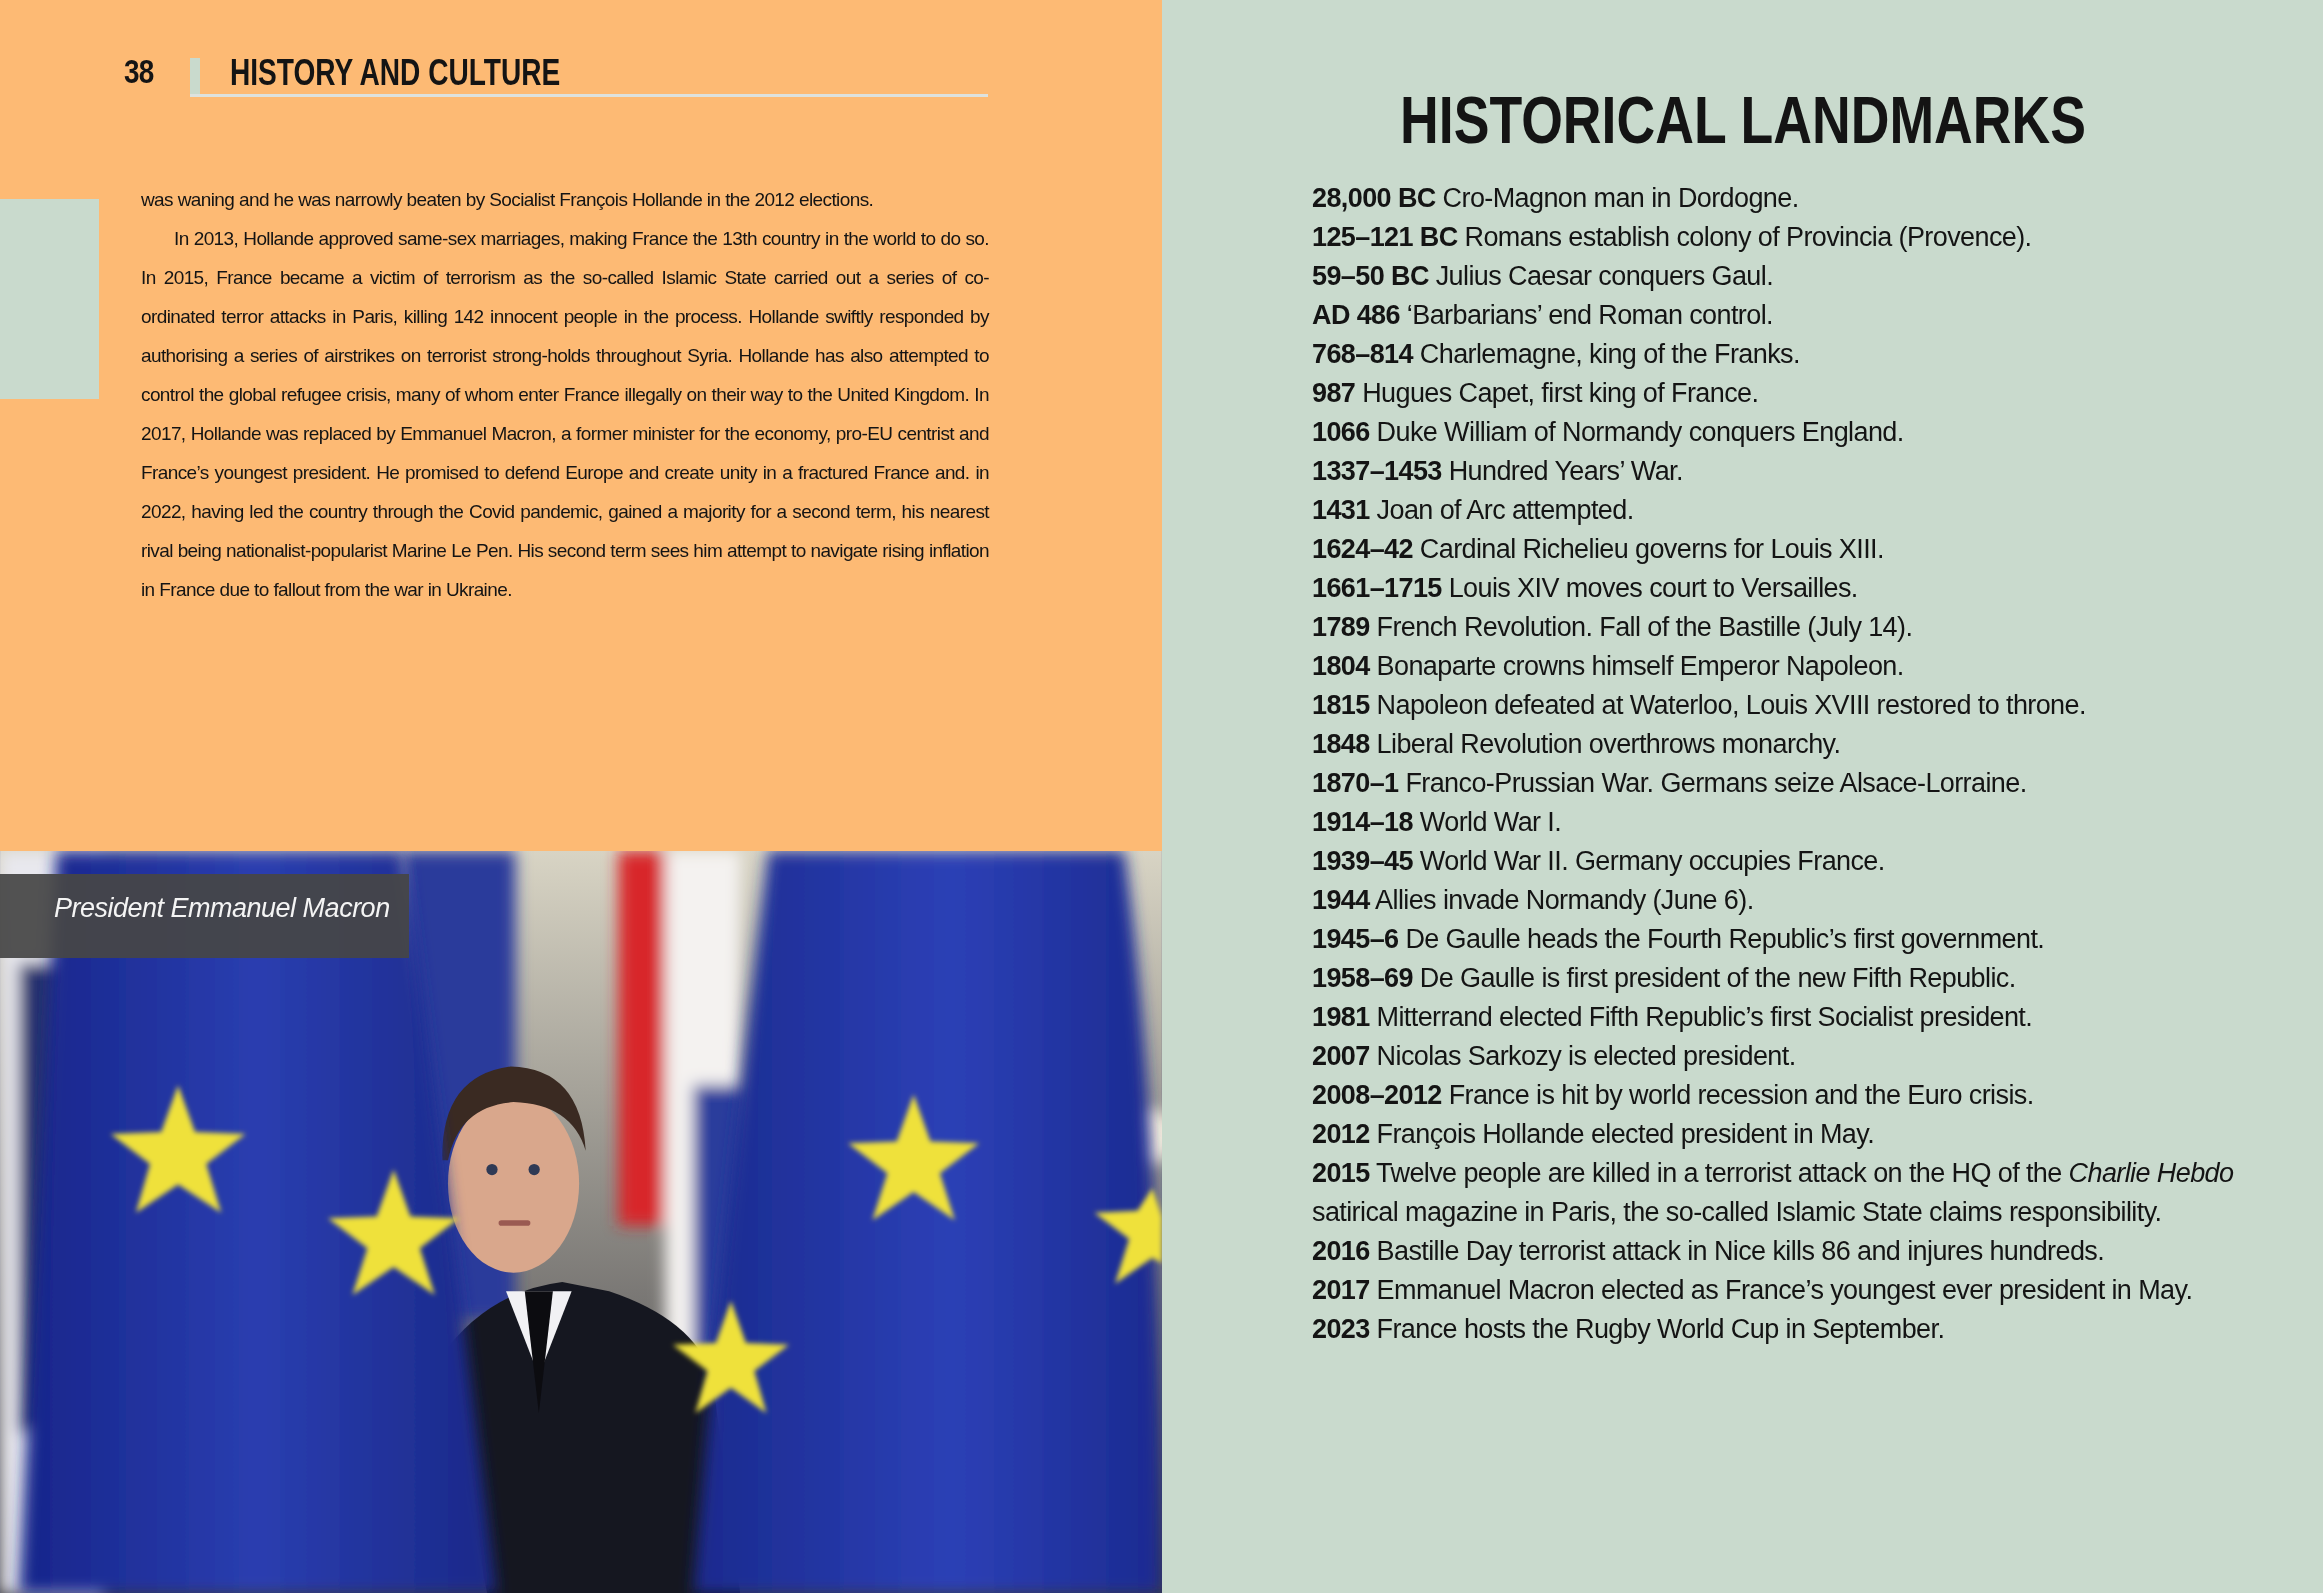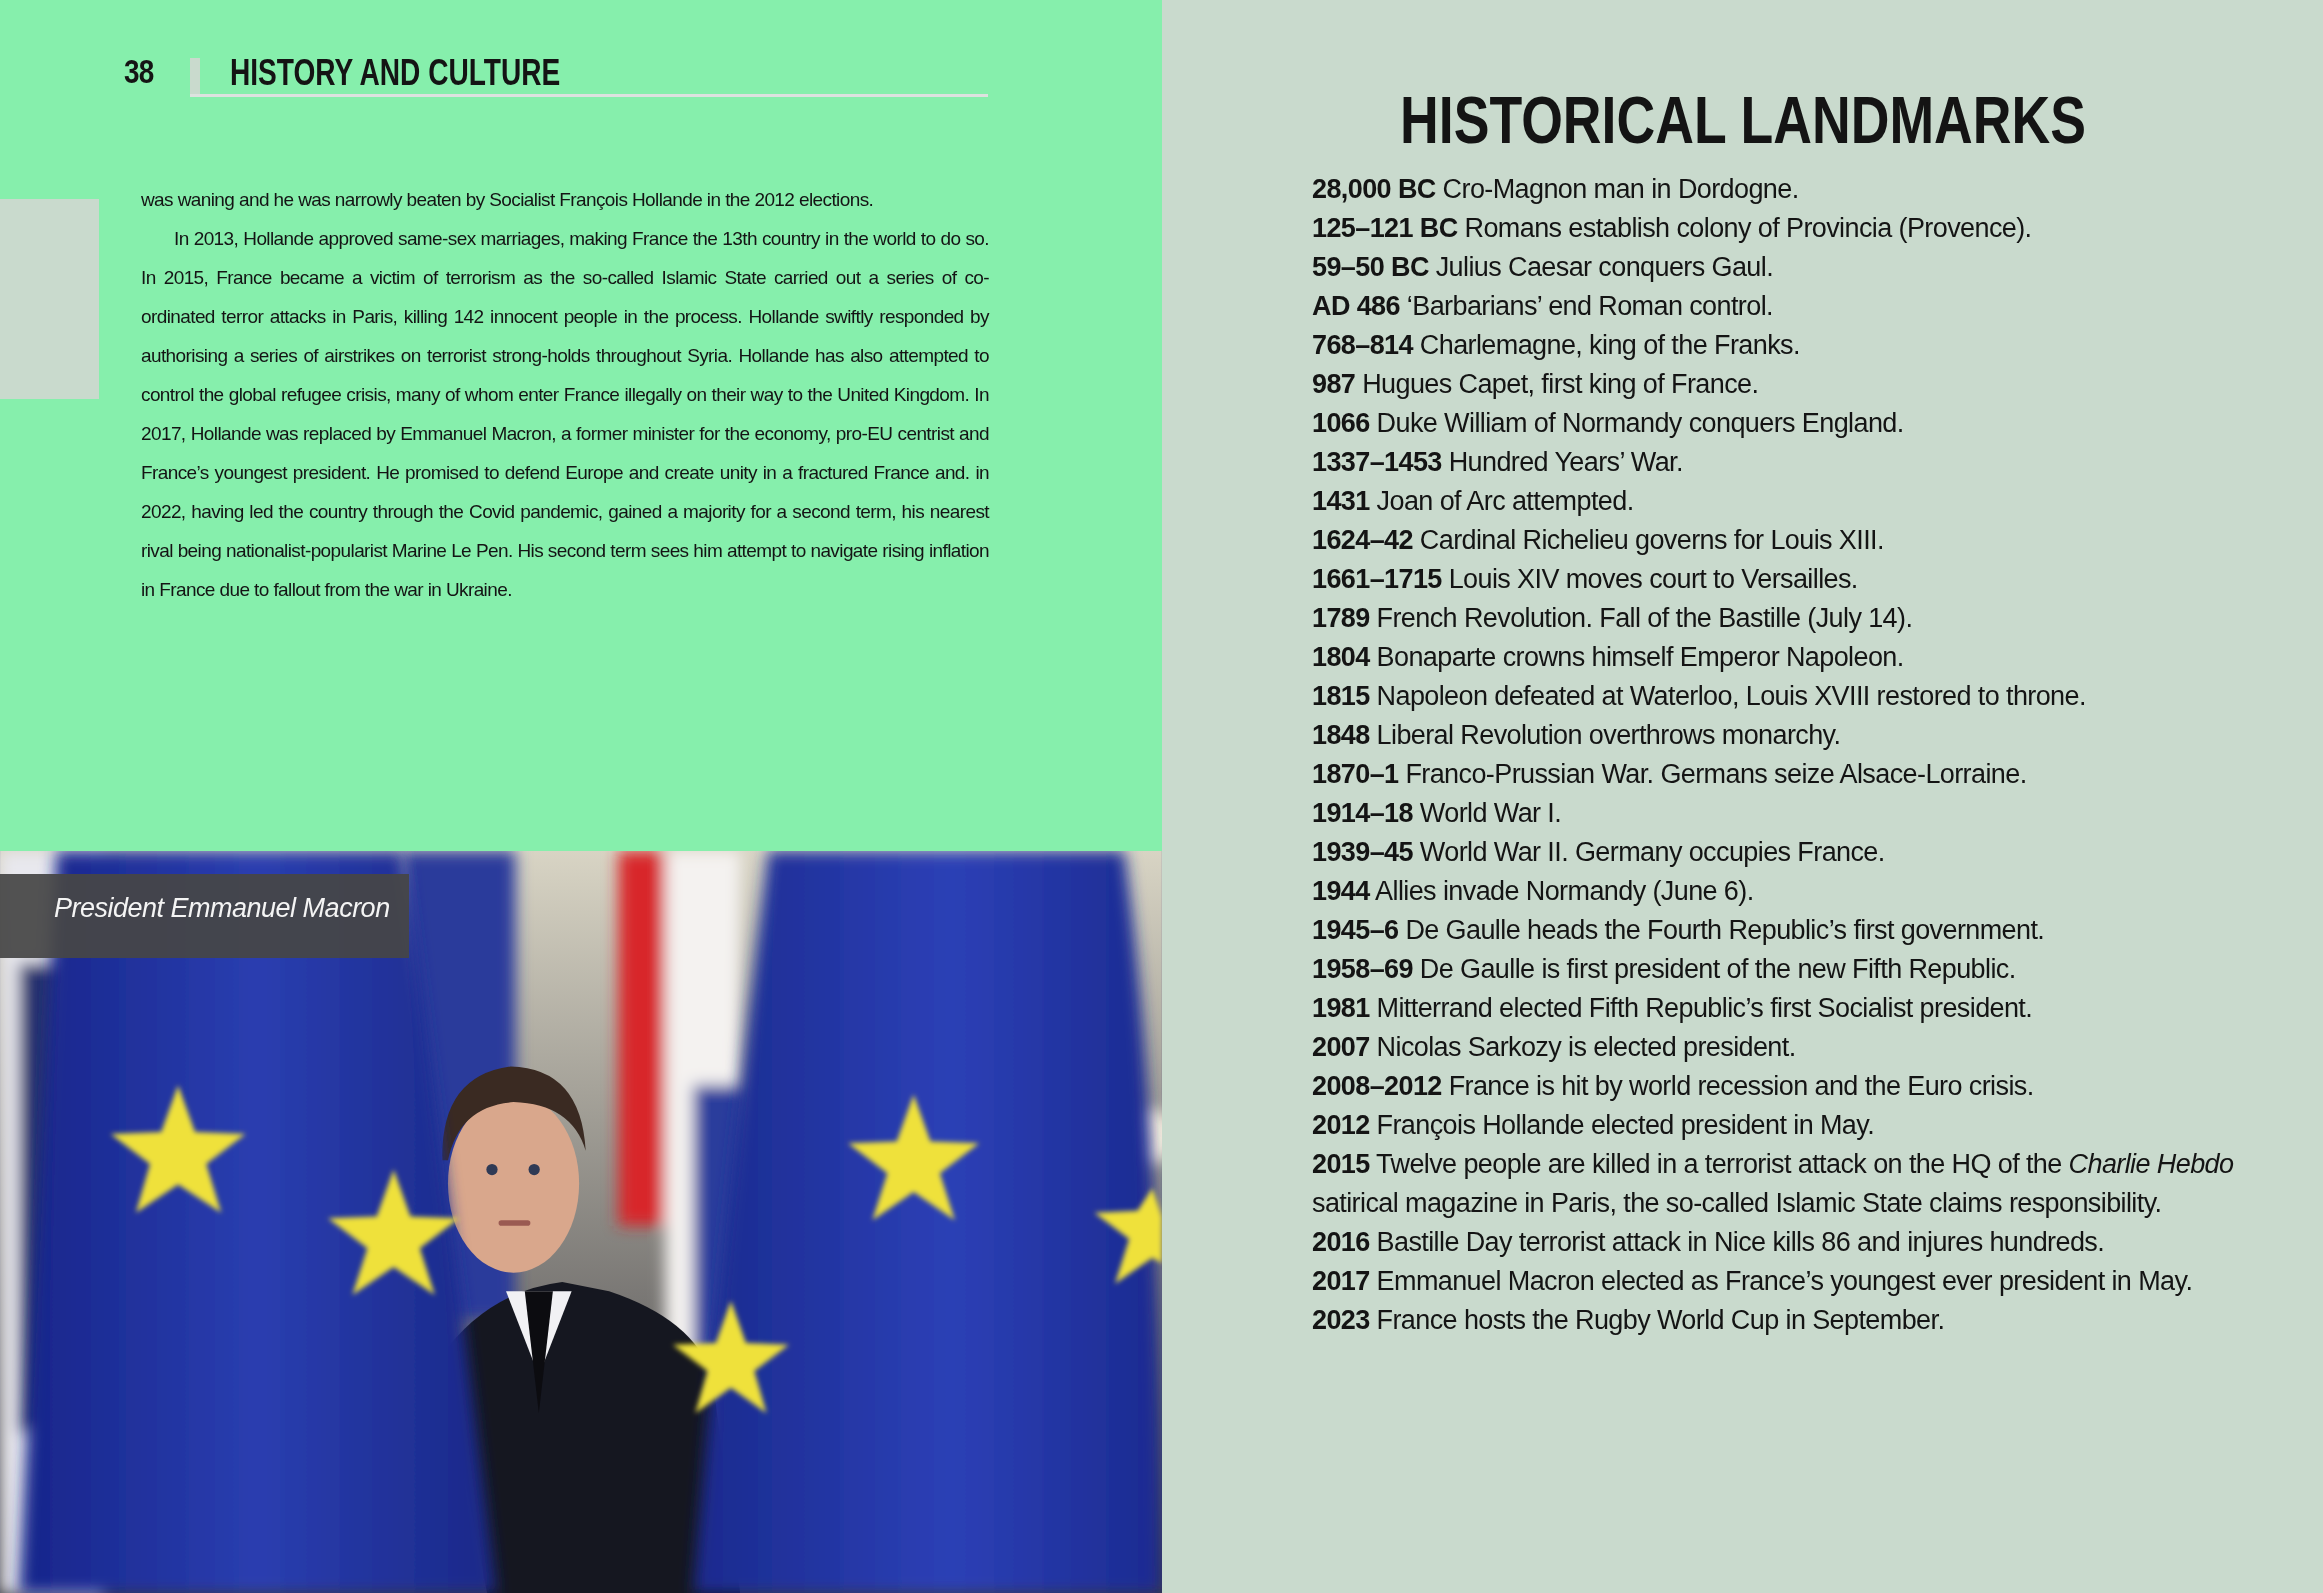--- a/index.html
+++ b/index.html
@@ -2,21 +2,21 @@
 <html style="font-size:15px"><head>
 <meta charset="utf-8">
 <style>
   html, body { margin: 0; padding: 0; }
   body {
     width: 2324px; height: 1594px; position: relative; overflow: hidden;
     background: #ffffff;
     font-family: "Liberation Sans", "DejaVu Sans", sans-serif;
     color: #141414;
   }
-  .left-page { position: absolute; left: 0; top: 0; width: 1162px; height: 1594px; background: #86efac; }
+  .left-page { position: absolute; left: 0; top: 0; width: 1162px; height: 1594px; background: #fdba74; }
   .right-page { position: absolute; left: 1162px; top: 0; width: 1162px; height: 1594px; background: #c9dacd; }
 
   
   .page-number { position: absolute; left: 124px; top: 52px; font-size: 34px; font-weight: bold; letter-spacing: -0.9px; transform: scaleX(0.82); transform-origin: left; }
   .header-bar { position: absolute; left: 190px; top: 58px; width: 10.3px; height: 39px; background: #c9dacd; }
   .header-title { position: absolute; left: 230px; top: 52px; font-size: 36px; font-weight: bold; letter-spacing: 0px; transform: scaleX(0.78); transform-origin: left; white-space: nowrap; }
   .header-rule { position: absolute; left: 190px; top: 94px; width: 798px; height: 2.8px; background: #dde2df; }
 
   .side-tab { position: absolute; left: 0; top: 199px; width: 99px; height: 200px; background: #c9dacd; }
 
@@ -26,21 +26,21 @@
   .body-text p.indent { text-indent: 33px; }
 
   
   .photo { position: absolute; left: 0; top: 851px; width: 1162px; height: 743px; overflow: hidden; background: #1e2c78; }
   .photo svg { display: block; }
   .caption { position: absolute; left: 0; top: 874px; width: 409px; height: 84px; background: rgba(70,70,70,0.93); }
   .caption span { position: absolute; left: 54px; top: 19px; font-size: 27px; font-style: italic; color: #f4f4f4; letter-spacing: -0.5px; white-space: nowrap; }
 
   
   .landmarks-title { position: absolute; left: 1162px; width: 1162px; top: 81px; text-align: center; font-size: 67px; font-weight: bold; transform: scaleX(0.80); transform-origin: center; letter-spacing: 0; white-space: nowrap; }
-  .timeline { position: absolute; left: 1312px; top: 170px; width: 918px; font-size: 27px; line-height: 39px; letter-spacing: -0.6px; }
+  .timeline { position: absolute; left: 1312px; top: 179px; width: 918px; font-size: 27px; line-height: 39px; letter-spacing: -0.6px; }
   .timeline .entry { margin: 0; white-space: nowrap; }
   .timeline .date { font-weight: bold; }
   .timeline .em { font-style: italic; }
 </style>
 </head>
 <body>
 
 <div class="left-page">
   <span class="page-number">38</span>
   <div class="header-bar"></div>

